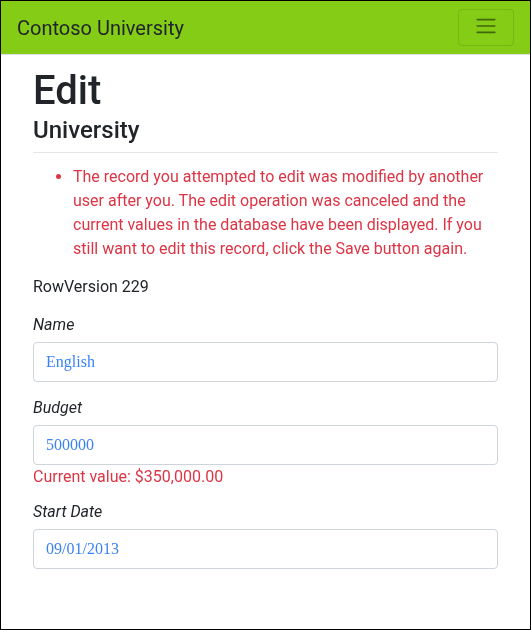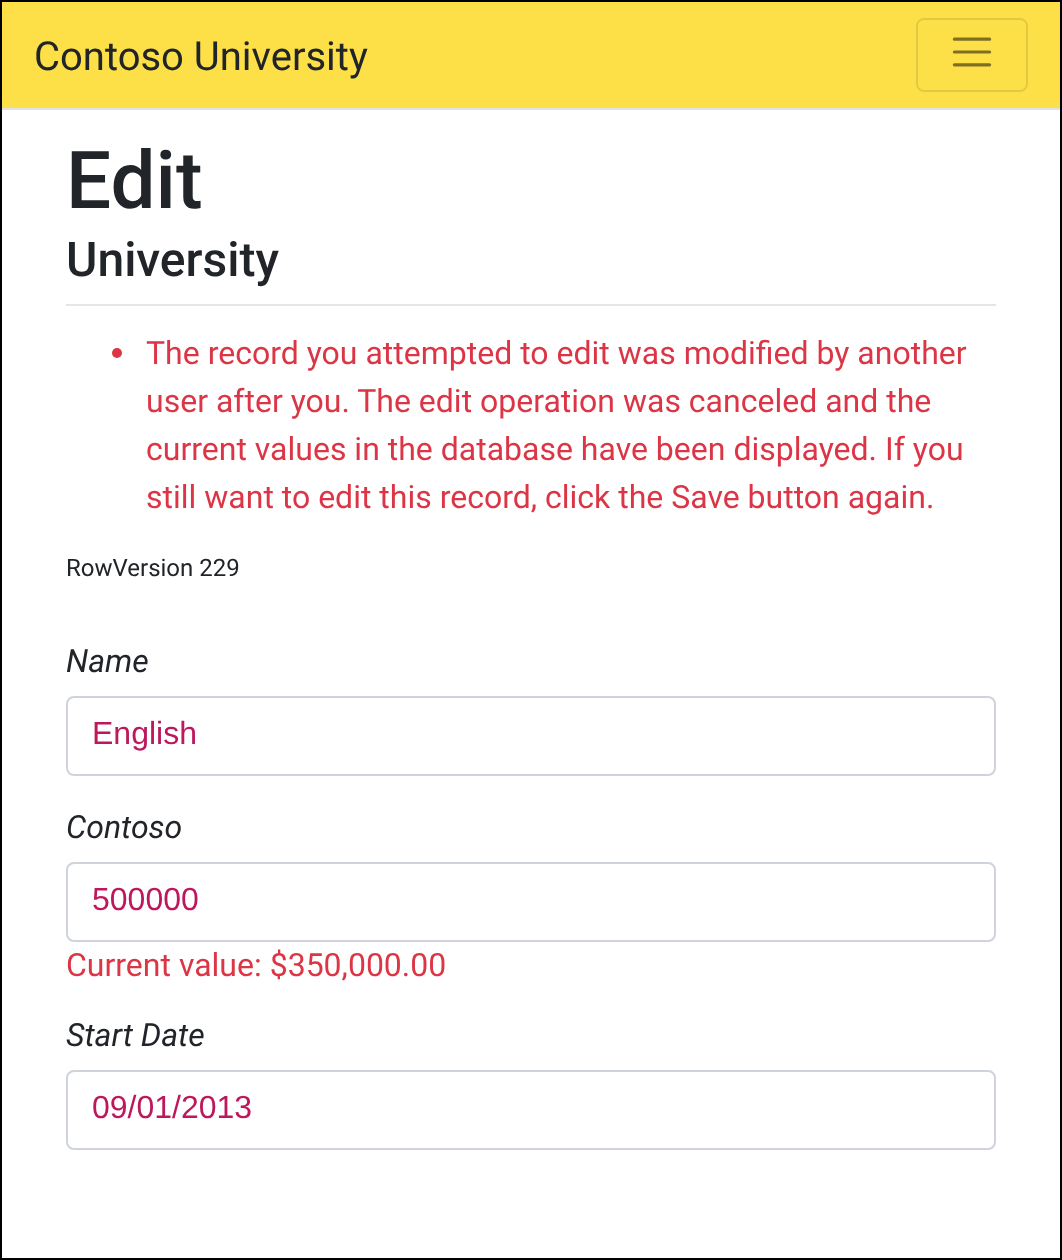--- a/index.html
+++ b/index.html
@@ -15,21 +15,21 @@
       width: 531px;
       height: 630px;
       border: 1px solid #000;
       overflow: hidden;
     }
     .navbar {
       display: flex;
       align-items: center;
       justify-content: space-between;
       padding: 8px 16px;
-      background: #fde047;
+      background: #84cc16;
       border-bottom: 1px solid #dee2e6;
     }
     .navbar-brand {
       font-size: 20px;
       color: #212529;
       text-decoration: none;
     }
     .navbar-toggler {
       padding: 4px 12px;
       background: transparent;
@@ -68,43 +68,43 @@
     }
     .validation-summary ul {
       padding-left: 40px;
       margin: 0;
     }
     .validation-summary li {
       margin-bottom: 0;
       line-height: 1.5;
     }
     .rowversion {
-      font-size: 12px;
-      margin-bottom: 30px;
+      font-size: 16px;
+      margin-bottom: 19px;
     }
     .form-group {
       margin-bottom: 16px;
     }
     .form-label {
       display: block;
       margin-bottom: 8px;
       font-size: 16px;
       font-style: italic;
     }
     .form-control {
       display: block;
       width: 100%;
       padding: 7px 12px;
       font-size: 16px;
       line-height: 1.5;
-      color: #be185d;
+      color: #3b82f6;
       background-color: #fff;
       border: 1px solid #ced4da;
       border-radius: 4px;
-      font-family: Liberation Sans, sans-serif;
+      font-family: Liberation Serif, serif;
     }
     .field-validation {
       color: #dc3545;
       font-size: 16px;
       margin-top: 2px;
       display: block;
     }
   </style>
 </head>
 <body>
@@ -135,21 +135,21 @@
     <span>RowVersion</span>
     <span>229</span>
   </div>
 
   <div class="form-group">
     <label class="form-label">Name</label>
     <input type="text" class="form-control" value="English" style="">
   </div>
 
   <div class="form-group">
-    <label class="form-label">Contoso</label>
+    <label class="form-label">Budget</label>
     <input type="text" class="form-control" value="500000" style="">
     <span class="field-validation">Current value: $350,000.00</span>
   </div>
 
   <div class="form-group">
     <label class="form-label">Start Date</label>
     <input type="text" class="form-control" value="09/01/2013" style="">
   </div>
 </div>
 

